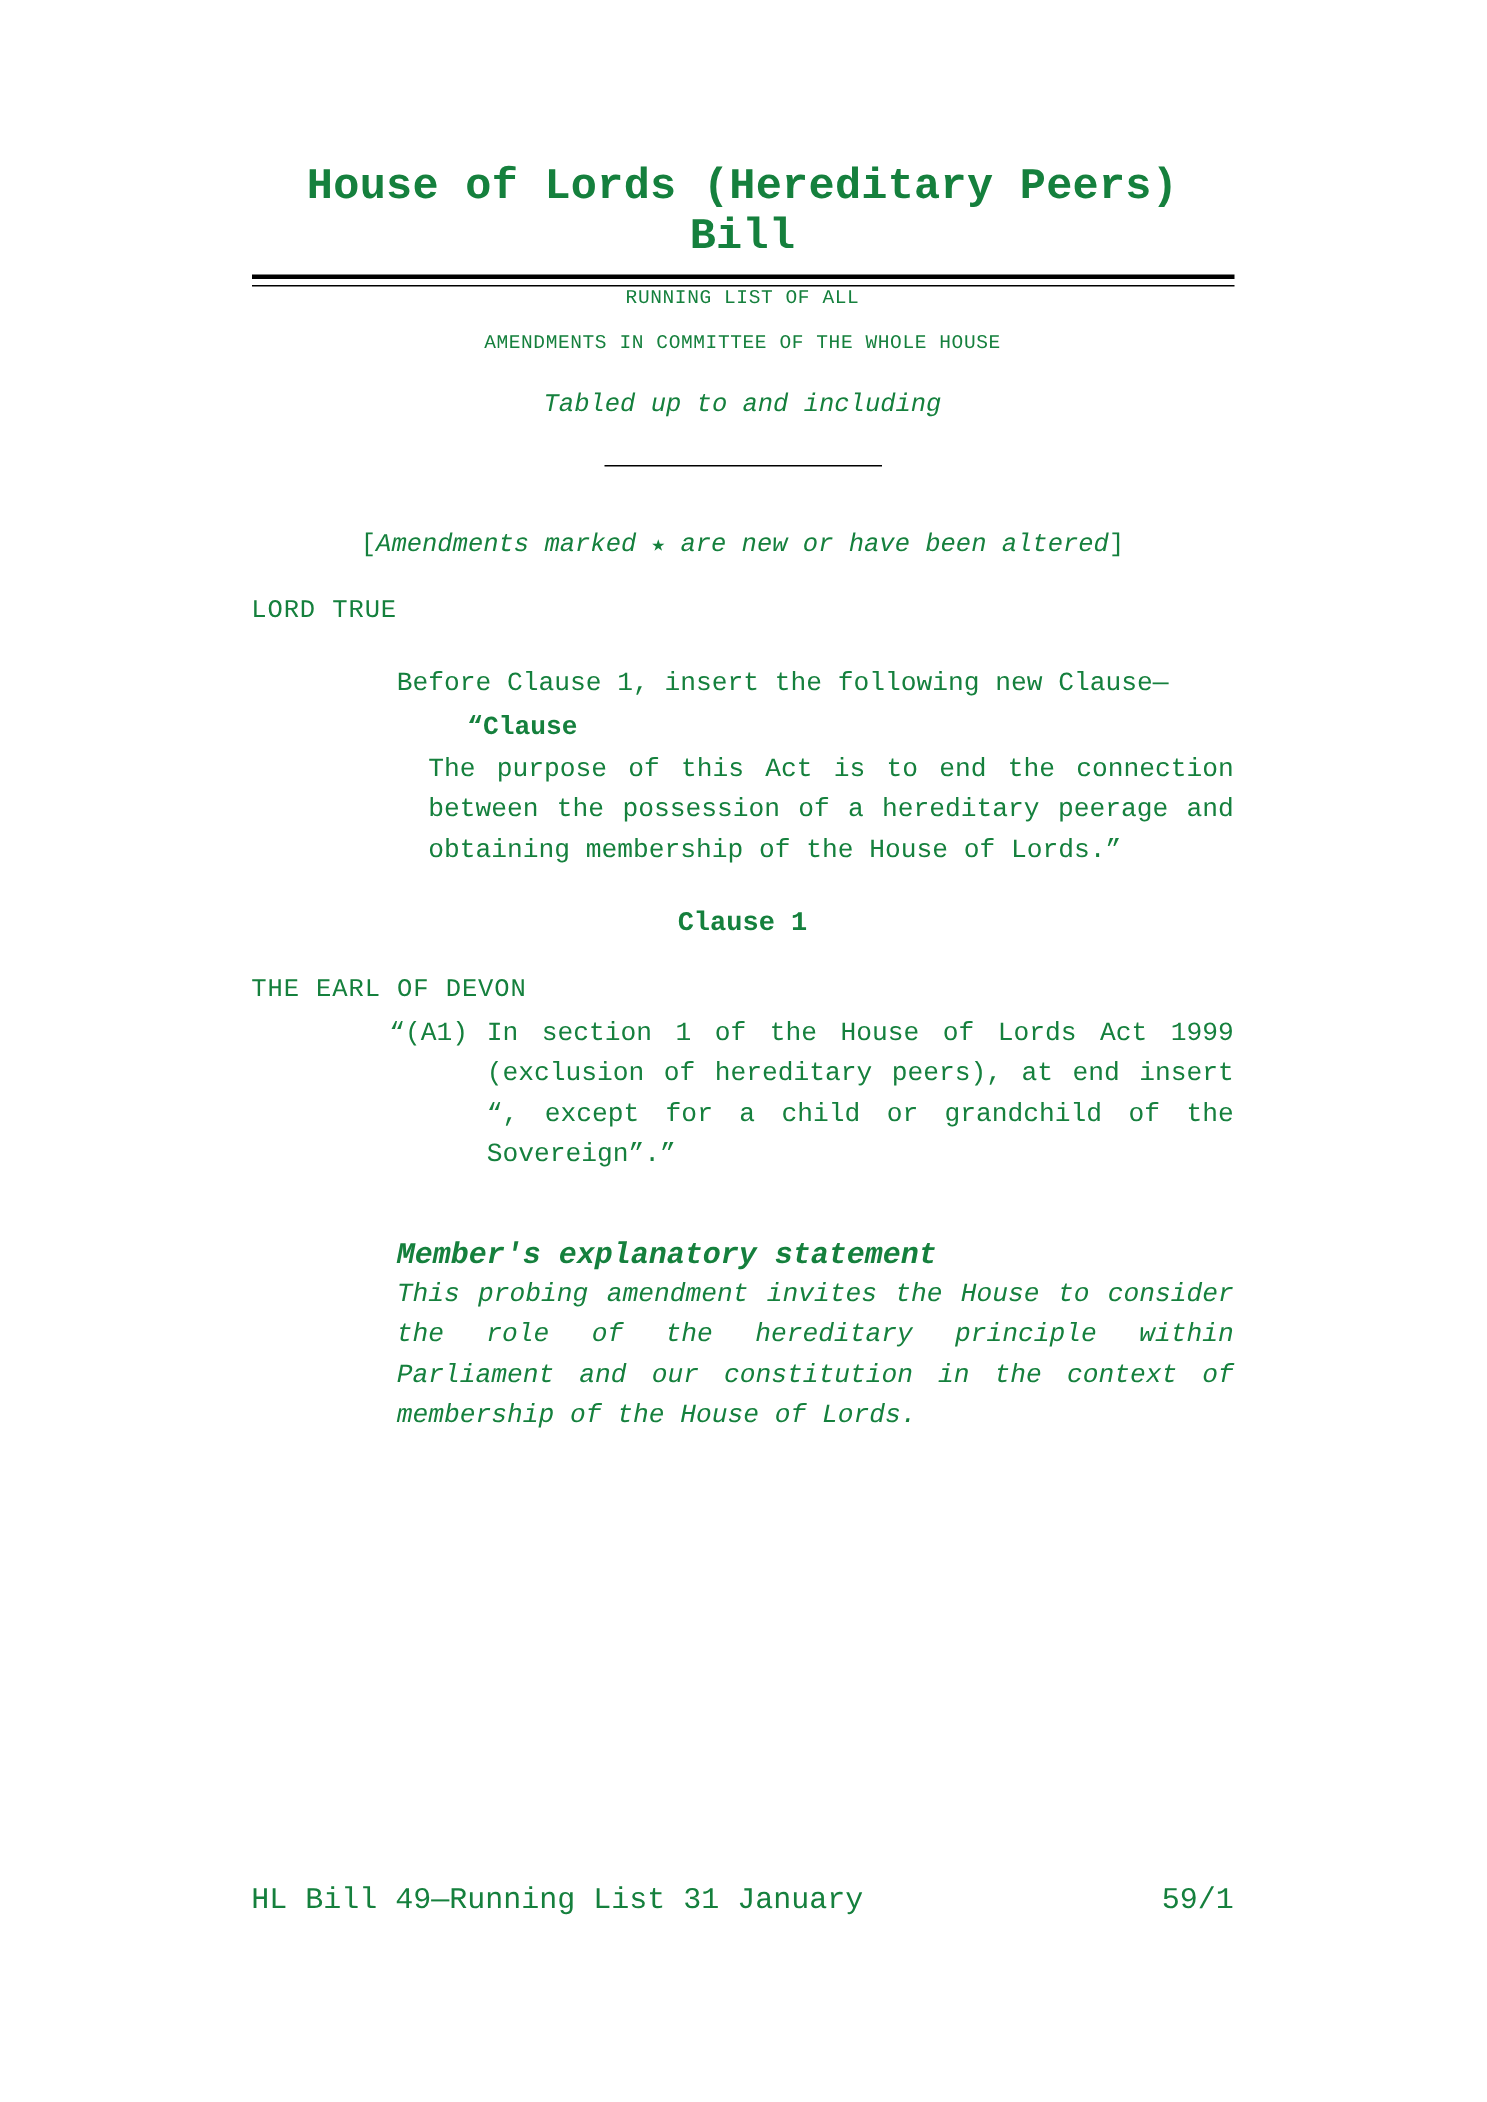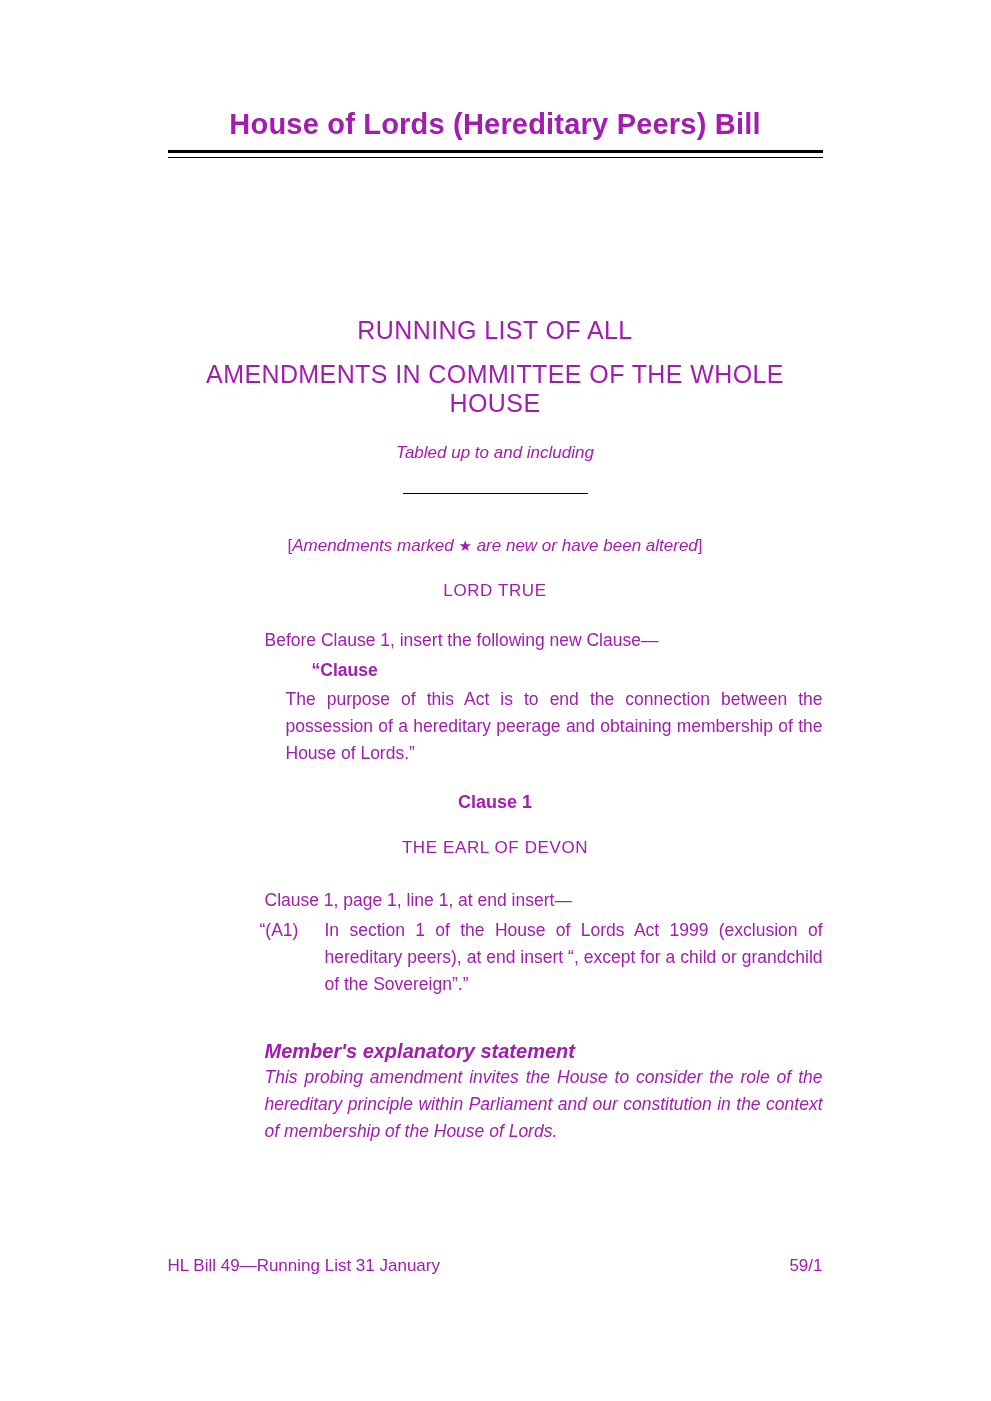--- a/index.html
+++ b/index.html
@@ -2,44 +2,43 @@
 <html><head>
 <meta charset="utf-8">
 <style>
   html, body { margin: 0; padding: 0; background: #ffffff; }
   .page {
     position: relative;
     width: 842px;
     height: 1401px;
     margin: 0 auto;
     background: #ffffff;
-    font-family: Liberation Sans, sans-serif;
-    color: #a21caf;
+    font-family: Liberation Mono, monospace;
+    color: #15803d;
     overflow: hidden;
   }
   .content {
     padding: 0 94px 0 93px; 
   }
   .doc-title {
     margin-top: 108px;
     text-align: center;
     font-size: 29px;
     font-weight: bold;
     letter-spacing: 0.2px;
   }
   .rule-double {
     margin: 9px 0 0 0;
     height: 4px;
     border-top: 3px solid #000;
     border-bottom: 1px solid #000;
   }
   .running-list {
-    margin-top: 158px;
     text-align: center;
-    font-size: 25px;
+    font-size: 13px;
     letter-spacing: 0.4px;
   }
   .running-list .line2 { margin-top: 15px; }
   .tabled {
     text-align: center;
     font-style: italic;
     font-size: 17px;
   }
   .tabled-up { margin-top: 25px; }
   .tabled-date { margin-top: 11px; }
@@ -55,21 +54,21 @@
     font-size: 17px;
   }
   .amendments-note .it { font-style: italic; }
   .amendments-note .star { font-style: normal; font-size: 15px; }
   .clause-heading {
     text-align: center;
     font-weight: bold;
     font-size: 18px;
   }
   .peer-name {
-    text-align: center;
+    text-align: left;
     font-size: 17px;
     letter-spacing: 0.6px;
   }
   .instruction {
     margin-left: 97px;
     font-size: 17.5px;
   }
   .purpose-heading {
     margin-left: 144px;
     font-weight: bold;
@@ -108,21 +107,21 @@
     line-height: 27px;
     text-align: justify;
   }
   .footer {
     position: absolute;
     left: 93px;
     right: 94px;
     top: 1256px;
     display: flex;
     justify-content: space-between;
-    font-size: 17px;
+    font-size: 20px;
   }
   .mt-before-clause1 { margin-top: 56px; }
   .mt-peer { margin-top: 25px; }
   .mt-instruction { margin-top: 29px; }
   .mt-purpose-heading { margin-top: 9px; }
   .mt-purpose-body { margin-top: 5px; }
   .mt-clause1 { margin-top: 25px; }
   .mt-clause1-instruction { margin-top: 32px; }
   .mt-amendment { margin-top: 6px; }
   .mt-expl { margin-top: 42px; }
@@ -150,21 +149,20 @@
 
     <div class="peer-name mt-peer">LORD TRUE</div>
 
     <div class="instruction mt-instruction">Before Clause 1, insert the following new Clause—</div>
     <div class="purpose-heading mt-purpose-heading">“Clause</div>
     <div class="purpose-body mt-purpose-body">The purpose of this Act is to end the connection between the possession of a hereditary peerage and obtaining membership of the House of Lords.”</div>
 
     <div class="clause-heading mt-clause1">Clause 1</div>
     <div class="peer-name mt-peer">THE EARL OF DEVON</div>
 
-    <div class="instruction mt-clause1-instruction">Clause 1, page 1, line 1, at end insert—</div>
 
     <div class="amendment-row mt-amendment">
       <div class="amendment-number">“(A1)</div>
       <div class="amendment-text">In section 1 of the House of Lords Act 1999 (exclusion of hereditary peers), at end insert “, except for a child or grandchild of the Sovereign”.”</div>
     </div>
 
     <div class="expl-heading mt-expl">Member's explanatory statement</div>
     <div class="expl-body mt-expl-body">This probing amendment invites the House to consider the role of the hereditary principle within Parliament and our constitution in the context of membership of the House of Lords.</div>
 
   </div>

